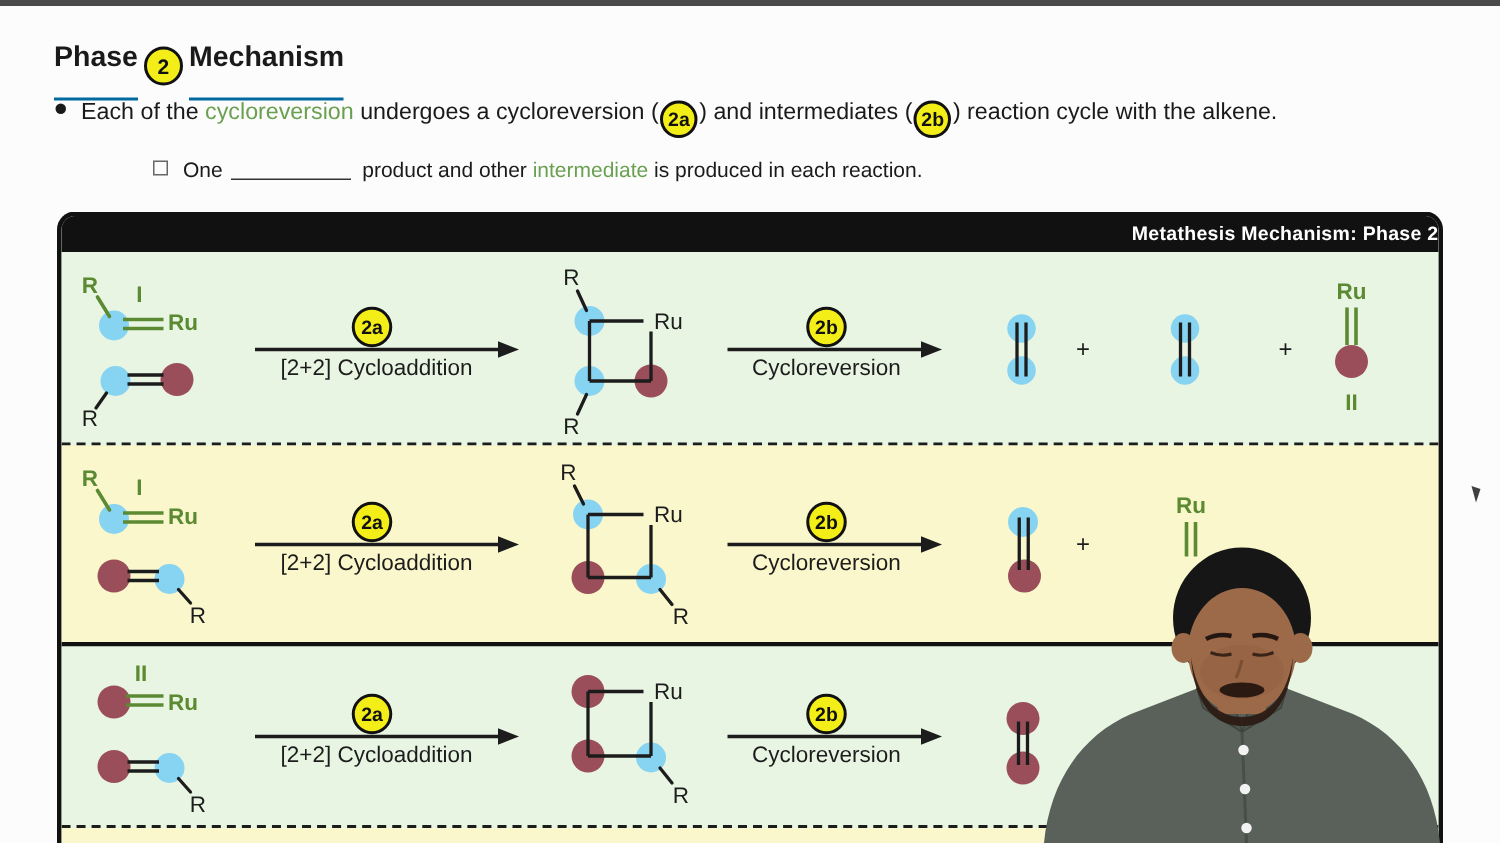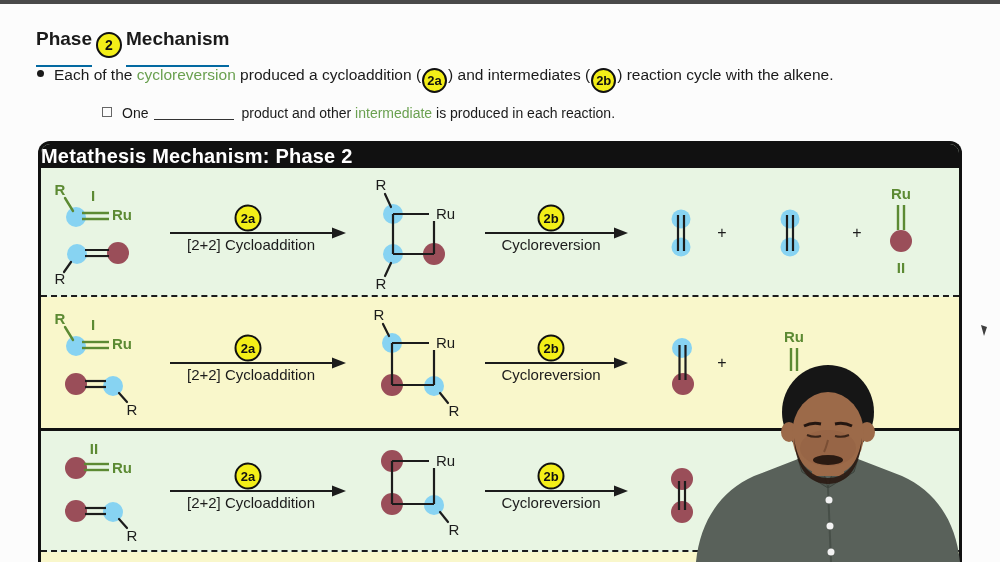--- a/index.html
+++ b/index.html
@@ -21,41 +21,41 @@
   .sub-bullet{position:absolute;left:102px;top:104px;font-size:14px;white-space:nowrap;}
   .sq{display:inline-block;width:8px;height:8px;border:1.5px solid #666;vertical-align:1px;
       margin-right:10px;background:transparent;}
   .blank{display:inline-block;width:80px;height:15px;border-bottom:1.5px solid #333;
          margin:0 7px 0 6px;vertical-align:-2px;}
 
   
   .dbox{position:absolute;left:38px;top:141px;width:924px;height:421px;box-sizing:border-box;
         border:3px solid #111;border-bottom:none;border-radius:12px 12px 0 0;overflow:hidden;
         background:#e8f5e3;}
-  .dheader{height:24px;background:#111;color:#fff;text-align:left;font-size:20px;
+  .dheader{height:24px;background:#111;color:#fff;text-align:right;font-size:13px;
            font-weight:bold;line-height:24px;letter-spacing:.2px;}
   .drow{position:relative;box-sizing:border-box;}
   .row-green{background:#e8f5e3;}
   .row-yellow{background:#f9f7cb;}
   .dashed-b{border-bottom:2px dashed #1c1c1c;}
   .solid-sep{height:3px;background:#111;}
   .drow svg{display:block;}
   svg text{font-family:"Liberation Sans", sans-serif;}
 
   .person{position:absolute;left:690px;top:360px;width:310px;height:202px;}
   .cursor-mark{position:absolute;left:980px;top:323px;width:8px;height:12px;}
 </style>
 </head>
 <body>
 
 <div class="top-strip"></div>
 
 <div class="heading"><span class="uline">Phase</span><span class="badge">2</span><span class="uline">Mechanism</span></div>
 
-<div class="bullet-line"><span class="dot"></span><span>Each of the </span><span class="green">cycloreversion</span><span> produced a cycloaddition (</span><span class="badge sm">2a</span><span>) and intermediates (</span><span class="badge sm">2b</span><span>) reaction cycle with the alkene.</span></div>
+<div class="bullet-line"><span class="dot"></span><span>Each of the </span><span class="green">cycloreversion</span><span> undergoes a cycloreversion (</span><span class="badge sm">2a</span><span>) and intermediates (</span><span class="badge sm">2b</span><span>) reaction cycle with the alkene.</span></div>
 
 <div class="sub-bullet"><span class="sq"></span><span>One</span><span class="blank"></span><span>product and other </span><span class="green">intermediate</span><span> is produced in each reaction.</span></div>
 
 <div class="dbox">
   <div class="dheader">Metathesis Mechanism: Phase 2</div>
 
   <div class="drow row-green dashed-b" style="height:129px;">
     <svg width="918" height="127" viewBox="3 0 918 127">
 
       <g>

